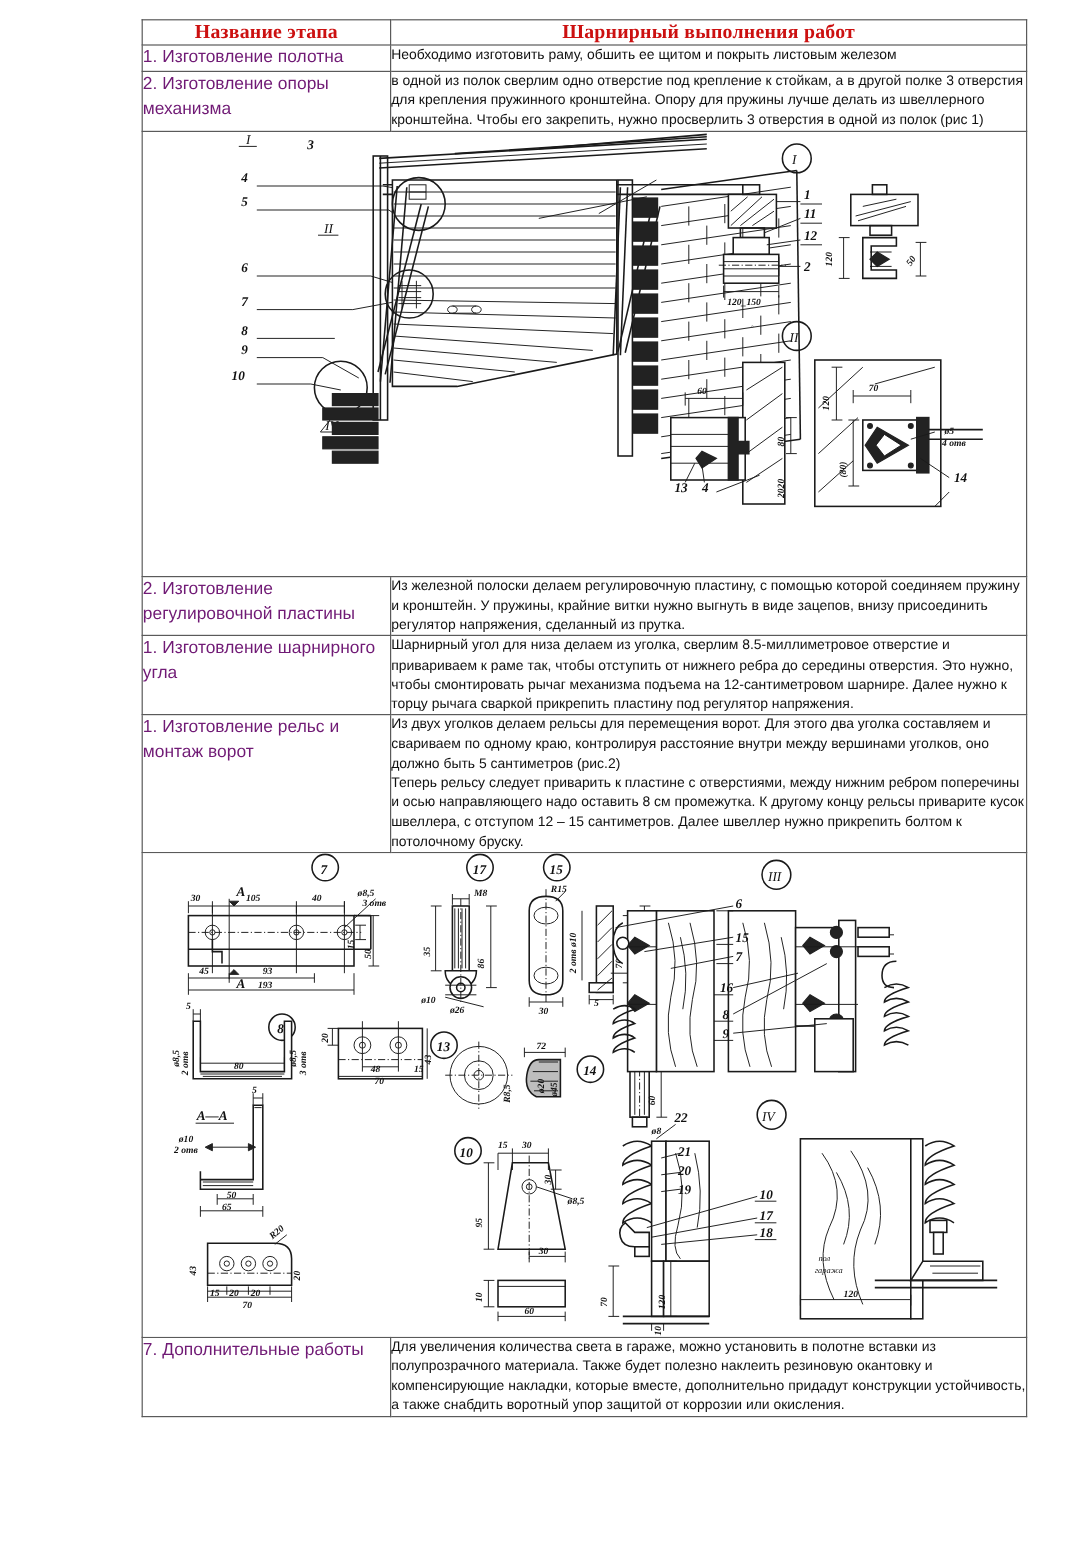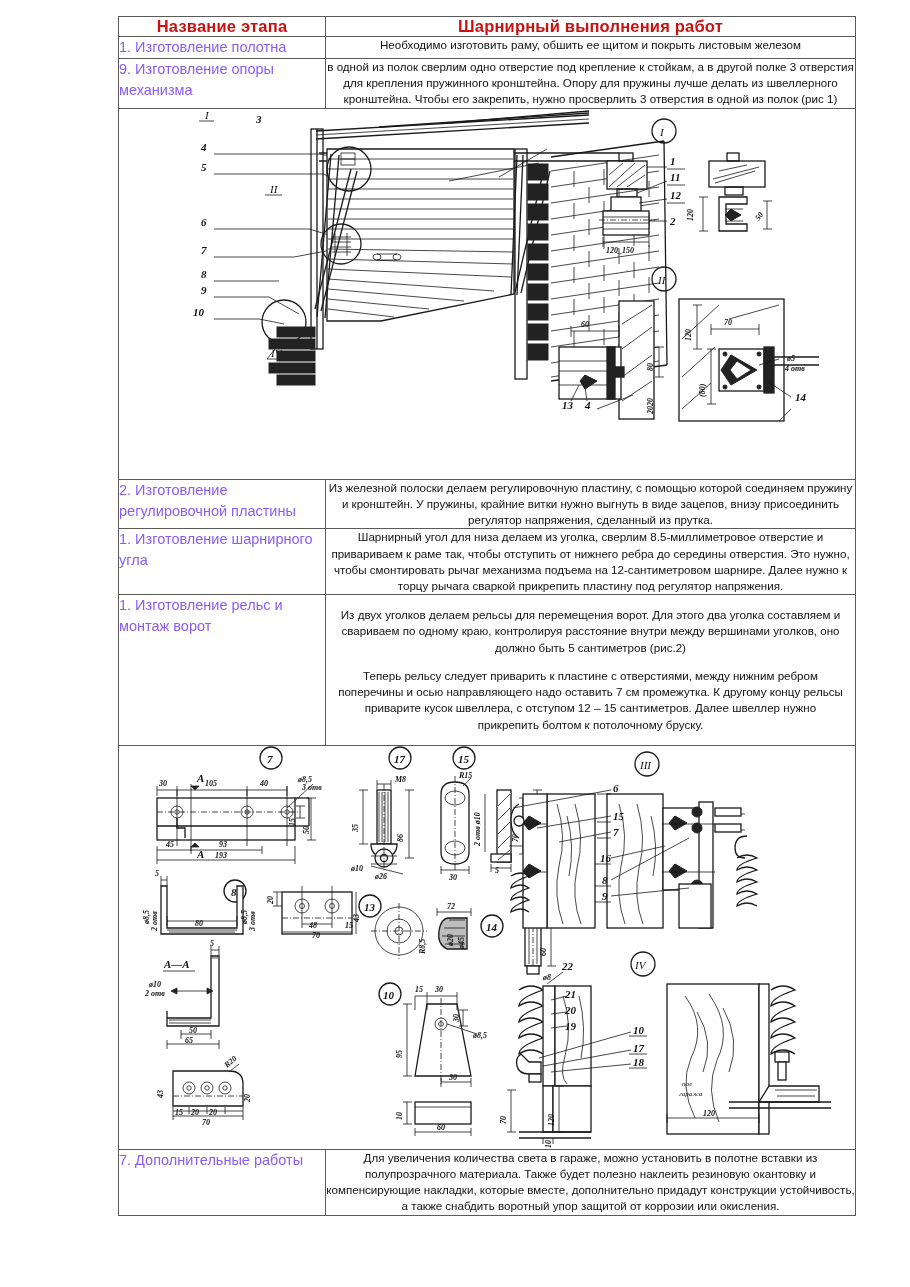--- a/index.html
+++ b/index.html
@@ -34,43 +34,42 @@
   table.steps td, table.steps th {
     border: 1px solid #5a5a5a;
     vertical-align: top;
     padding: 0;
   }
   .col-name { width: 207px; }
   .col-algo { width: 530px; }
 
   .hdr {
     text-align: center;
-    font-family: Liberation Sans, sans-serif;
+    font-family: Liberation Serif, serif;
     font-weight: bold;
     color: #CC1010;
     font-size: 16.5px;
     padding: 3px 4px 5px 4px;
     letter-spacing: 0.2px;
   }
   .stage-name {
     font-size: 14.5px;
-    color: #8b5cf6;
+    color: #701a75;
     line-height: 1.45;
     padding: 4px 6px 6px 8px;
     font-family: "Liberation Sans", sans-serif;
   }
   .algo-text {
     font-size: 11.6px;
     color: #111;
     line-height: 1.40;
     padding: 4px 8px 5px 6px;
     font-family: "Liberation Sans", sans-serif;
-    text-align: center;
-  }
-  .algo-text p { margin: 12px; }
+  }
+  .algo-text p { margin: 0; }
   .fig-cell { padding: 0; background:#fff; }
   .fig-cell svg { display: block; }
 
   
   .dw { stroke: #1a1a1a; fill: none; }
   .thin { stroke-width: 0.8; }
   .med { stroke-width: 1.3; }
   .fillblk { fill: #222; stroke: #222; }
   .lbl {
     font-family: "Liberation Serif", serif;
@@ -115,21 +114,21 @@
           <th class="hdr">Название этапа</th>
           <th class="hdr">Шарнирный выполнения работ</th>
         </tr>
 
         <tr>
           <td class="stage-name">1. Изготовление полотна</td>
           <td class="algo-text">Необходимо изготовить раму, обшить ее щитом и покрыть листовым железом</td>
         </tr>
 
         <tr>
-          <td class="stage-name">9. Изготовление опоры механизма</td>
+          <td class="stage-name">2. Изготовление опоры механизма</td>
           <td class="algo-text">в одной из полок сверлим одно отверстие под крепление к стойкам, а в другой полке 3 отверстия для крепления пружинного кронштейна. Опору для пружины лучше делать из швеллерного кронштейна. Чтобы его закрепить, нужно просверлить 3 отверстия в одной из полок (рис 1)</td>
         </tr>
 
         <tr>
           <td class="fig-cell" colspan="2">
             <svg width="735" height="370" viewBox="0 0 735 370">
               <rect x="0" y="0" width="735" height="370" fill="#ffffff"></rect>
 
               <g class="dw thin">
                 <line x1="95" y1="45" x2="200" y2="45"></line>
@@ -555,21 +554,21 @@
 
         <tr>
           <td class="stage-name">1. Изготовление шарнирного угла</td>
           <td class="algo-text">Шарнирный угол для низа делаем из уголка, сверлим 8.5-миллиметровое отверстие и привариваем к раме так, чтобы отступить от нижнего ребра до середины отверстия. Это нужно, чтобы смонтировать рычаг механизма подъема на 12-сантиметровом шарнире. Далее нужно к торцу рычага сваркой прикрепить пластину под регулятор напряжения.</td>
         </tr>
 
         <tr>
           <td class="stage-name">1. Изготовление рельс и монтаж ворот</td>
           <td class="algo-text">
             <p>Из двух уголков делаем рельсы для перемещения ворот. Для этого два уголка составляем и свариваем по одному краю, контролируя расстояние внутри между вершинами уголков, оно должно быть 5 сантиметров (рис.2)</p>
-            <p>Теперь рельсу следует приварить к пластине с отверстиями, между нижним ребром поперечины и осью направляющего надо оставить 7 см промежутка. К другому концу рельсы приварите кусок швеллера, с отступом 12 – 15 сантиметров. Далее швеллер нужно прикрепить болтом к потолочному бруску.</p>
+            <p>Теперь рельсу следует приварить к пластине с отверстиями, между нижним ребром поперечины и осью направляющего надо оставить 8 см промежутка. К другому концу рельсы приварите кусок швеллера, с отступом 12 – 15 сантиметров. Далее швеллер нужно прикрепить болтом к потолочному бруску.</p>
           </td>
         </tr>
 
         <tr>
           <td class="fig-cell" colspan="2">
             <svg width="735" height="403" viewBox="0 0 735 403">
               <rect x="0" y="0" width="735" height="403" fill="#ffffff"></rect>
 
               <g class="dw med">
                   <circle cx="152" cy="12" r="11"></circle>

